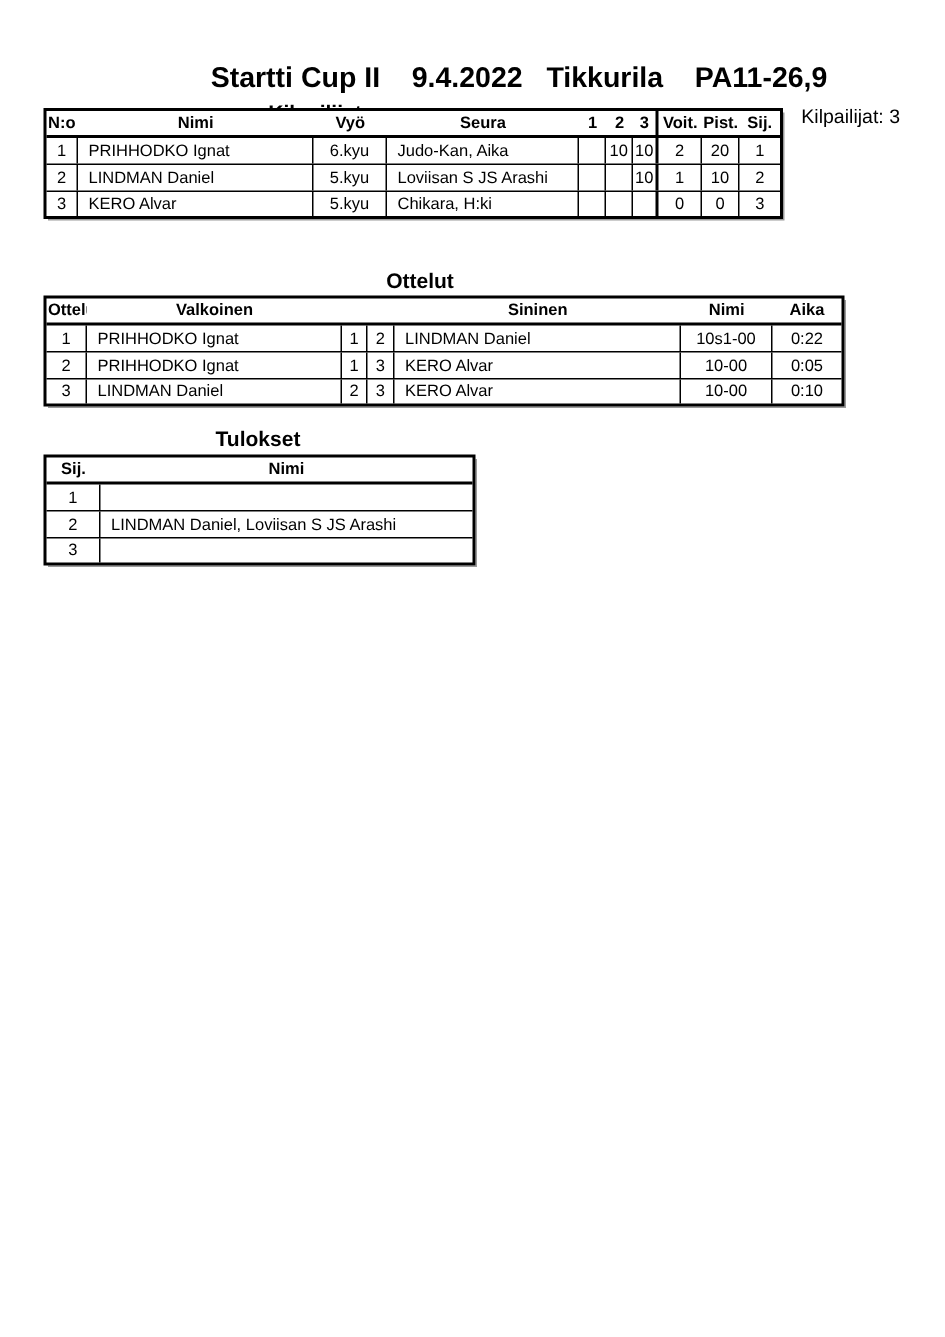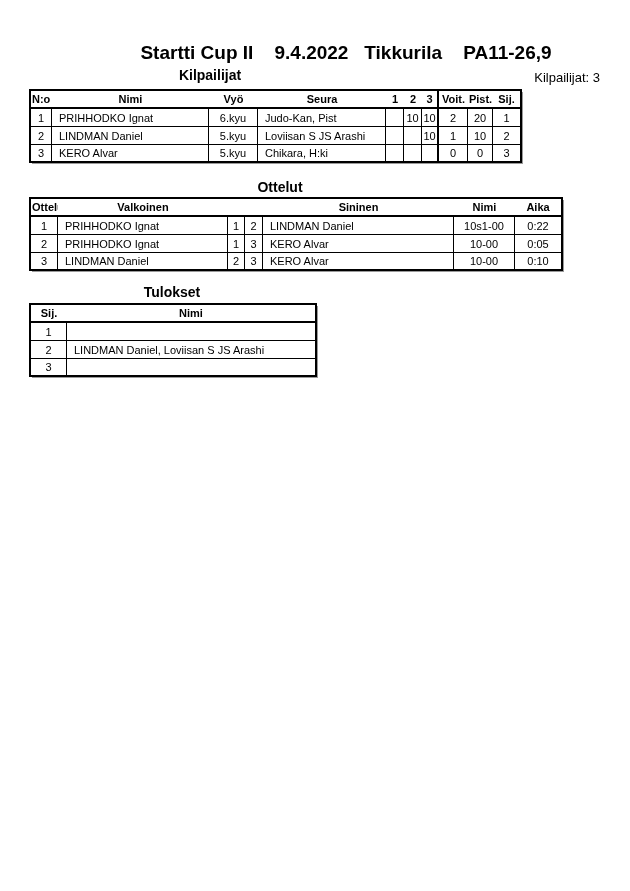--- a/index.html
+++ b/index.html
@@ -39,21 +39,21 @@
   
   .t1c0{width:21px}.t1c1{width:157px}.t1c2{width:49px}.t1c3{width:128px}
   .t1c4{width:18px}.t1c5{width:18px}.t1c6{width:17px}.t1c7{width:29px}
   .t1c8{width:25px}.t1c9{flex:1}
   
   .t2c0{width:27px}.t2c1{width:170px}.t2c2{width:17px}.t2c3{width:18px}
   .t2c4{width:191px}.t2c5{width:61px}.t2c6{flex:1}
   
   .t3c0{width:36px}.t3c1{flex:1}
 
-  #table-competitors { left:29px; top:89px;  width:489px; }
+  #table-competitors { left:29px; top:72px;  width:489px; }
   #table-matches     { left:29px; top:197px; width:530px; }
   #table-results     { left:29px; top:303px; width:284px; }
   #heading-competitors { left:210px; top:67px; }
   #heading-matches     { left:280px; top:179px; }
   #heading-results     { left:172px; top:284px; }
 </style>
 </head>
 <body>
 
 <div class="page">
@@ -73,21 +73,21 @@
       <div class="cell ctr t1c5">2</div>
       <div class="cell ctr t1c6 thick">3</div>
       <div class="cell ctr t1c7">Voit.</div>
       <div class="cell ctr t1c8">Pist.</div>
       <div class="cell ctr t1c9">Sij.</div>
     </div>
     <div class="brow">
       <div class="cell ctr b t1c0">1</div>
       <div class="cell lft b t1c1">PRIHHODKO Ignat</div>
       <div class="cell ctr b t1c2">6.kyu</div>
-      <div class="cell lft b t1c3">Judo-Kan, Pist</div>
+      <div class="cell lft b t1c3">Judo-Kan, Aika</div>
       <div class="cell ctr b t1c4"></div>
       <div class="cell ctr b t1c5">10</div>
       <div class="cell ctr t1c6 thick">10</div>
       <div class="cell ctr b t1c7">2</div>
       <div class="cell ctr b t1c8">20</div>
       <div class="cell ctr t1c9">1</div>
     </div>
     <div class="brow">
       <div class="cell ctr b t1c0">2</div>
       <div class="cell lft b t1c1">LINDMAN Daniel</div>

